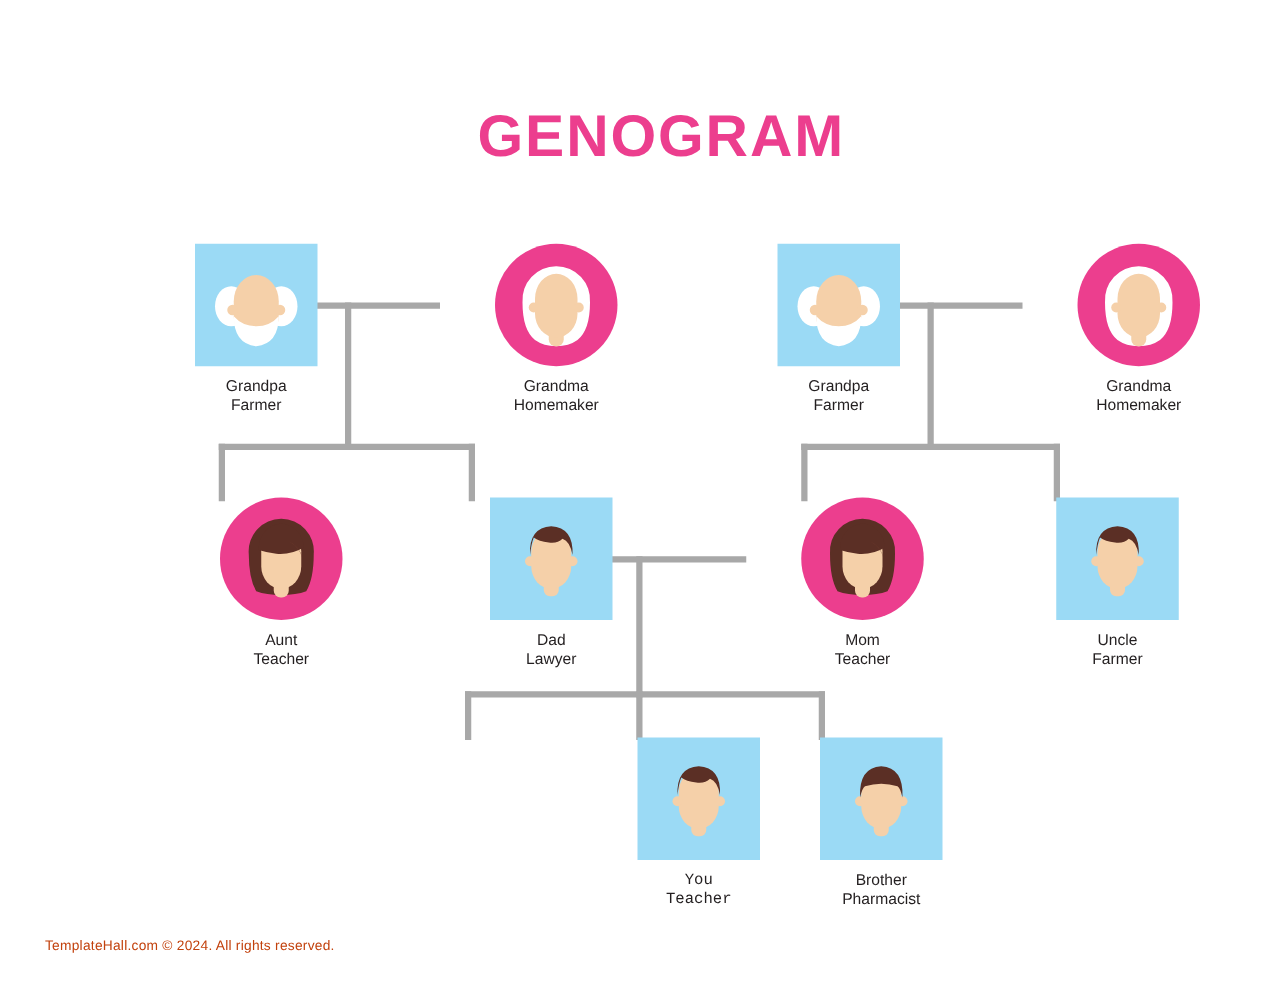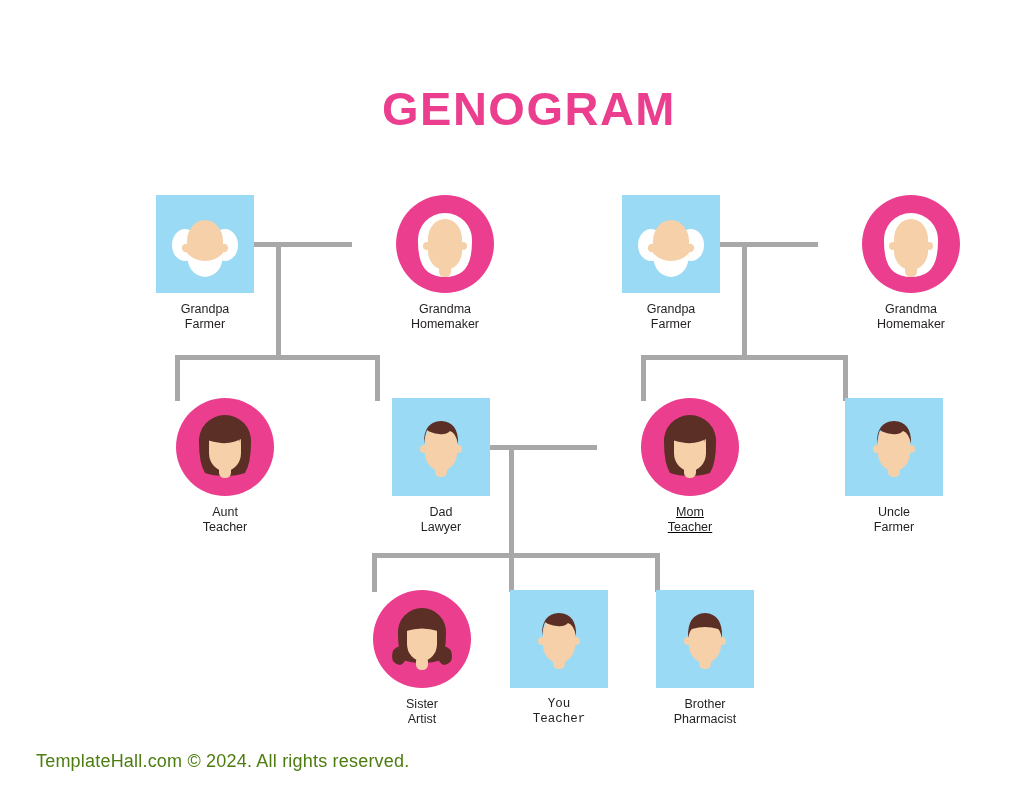--- a/index.html
+++ b/index.html
@@ -85,22 +85,22 @@
   }
   .person-label .role {
     display: block;
   }
 
   
   .footer {
     position: absolute;
     left: 36px;
     top: 751px;
-    font-size: 18px;
-    color: #4d7c0f;
+    font-size: 11px;
+    color: #c2410c;
     letter-spacing: 0.2px;
   }
 </style>
 </head>
 <body>
 
 <div id="page">
 
   <div class="title-block">
     <div class="title-main">GENOGRAM</div>
@@ -248,21 +248,21 @@
 
         <path d="M32 46 q-1 -22 17 -23 q18 1 17 23 q-2 -11 -8 -13 q-4 4 -11 3 q-8 -1 -12 -4 q-2 5 -3 14 z" fill="#5b2f25"></path>
       </svg>
     </div>
     <div class="person-label">
       <span>Dad</span>
       <span class="role">Lawyer</span>
     </div>
   </div>
 
-  <div class="person" style="left:593px; top:398px; width:98px;text-decoration:underline;">
+  <div class="person" style="left:593px; top:398px; width:98px;">
     <div class="avatar circle">
       <svg viewBox="0 0 98 98" xmlns="http://www.w3.org/2000/svg">
         <path d="M49 17 a26 26 0 0 1 26 28 q0 20 -6 30 q-8 3 -20 3 q-12 0 -20 -3 q-6 -10 -6 -30 a26 26 0 0 1 26 -28 z" fill="#5b2f25"></path>
         <rect x="43" y="65" width="12" height="15" rx="5.5" fill="#f5d0a9"></rect>
         <path d="M33 43 a16 19 0 0 1 32 0 v12 a16 18 0 0 1 -32 0 z" fill="#f5d0a9"></path>
         <path d="M31 42 a18 20 0 0 1 36 -2 q-10 6 -22 5 q-8 -1 -14 -3 z" fill="#5b2f25"></path>
         <path d="M55 35 q9 5 11 14 q-2 -10 -11 -14 z" fill="#6e3b2e"></path>
       </svg>
     </div>
     <div class="person-label">
@@ -280,44 +280,20 @@
         <circle cx="66" cy="51" r="4" fill="#f5d0a9"></circle>
         <path d="M32 46 q-1 -22 17 -23 q18 1 17 23 q-2 -11 -8 -13 q-4 4 -11 3 q-8 -1 -12 -4 q-2 5 -3 14 z" fill="#5b2f25"></path>
       </svg>
     </div>
     <div class="person-label">
       <span>Uncle</span>
       <span class="role">Farmer</span>
     </div>
   </div>
 
-  <div class="person" style="left:325px; top:590px; width:98px;">
-    <div class="avatar circle">
-      <svg viewBox="0 0 98 98" xmlns="http://www.w3.org/2000/svg">
-
-        <path d="M27 56 q-8 2 -8 10 q0 8 8 9 q6 -2 6 -10 q0 -7 -6 -9 z" fill="#5b2f25"></path>
-        <path d="M71 56 q8 2 8 10 q0 8 -8 9 q-6 -2 -6 -10 q0 -7 6 -9 z" fill="#5b2f25"></path>
-
-        <rect x="26" y="54" width="9" height="6" rx="3" fill="#f3763a"></rect>
-        <rect x="63" y="54" width="9" height="6" rx="3" fill="#f3763a"></rect>
-
-        <path d="M49 18 a24 24 0 0 1 24 26 q0 18 -5 26 q-8 3 -19 3 q-11 0 -19 -3 q-5 -8 -5 -26 a24 24 0 0 1 24 -26 z" fill="#5b2f25"></path>
-
-        <rect x="43" y="66" width="12" height="14" rx="5.5" fill="#f5d0a9"></rect>
-
-        <path d="M34 42 a15 18 0 0 1 30 0 v12 a15 17 0 0 1 -30 0 z" fill="#f5d0a9"></path>
-
-        <path d="M33 41 q0 -19 16 -20 q16 1 16 20 q-16 -5 -32 0 z" fill="#5b2f25"></path>
-      </svg>
-    </div>
-    <div class="person-label">
-      <span>Sister</span>
-      <span class="role">Artist</span>
-    </div>
-  </div>
 
   <div class="person" style="left:462px; top:590px; width:98px;font-family:Liberation Mono, monospace;">
     <div class="avatar square">
       <svg viewBox="0 0 98 98" xmlns="http://www.w3.org/2000/svg">
         <rect x="43" y="66" width="12" height="13" rx="5" fill="#f5d0a9"></rect>
         <path d="M33 44 a16 19 0 0 1 32 0 v11 a16 18 0 0 1 -32 0 z" fill="#f5d0a9"></path>
         <circle cx="32" cy="51" r="4" fill="#f5d0a9"></circle>
         <circle cx="66" cy="51" r="4" fill="#f5d0a9"></circle>
         <path d="M32 46 q-1 -22 17 -23 q18 1 17 23 q-2 -11 -8 -13 q-4 4 -11 3 q-8 -1 -12 -4 q-2 5 -3 14 z" fill="#5b2f25"></path>
       </svg>

